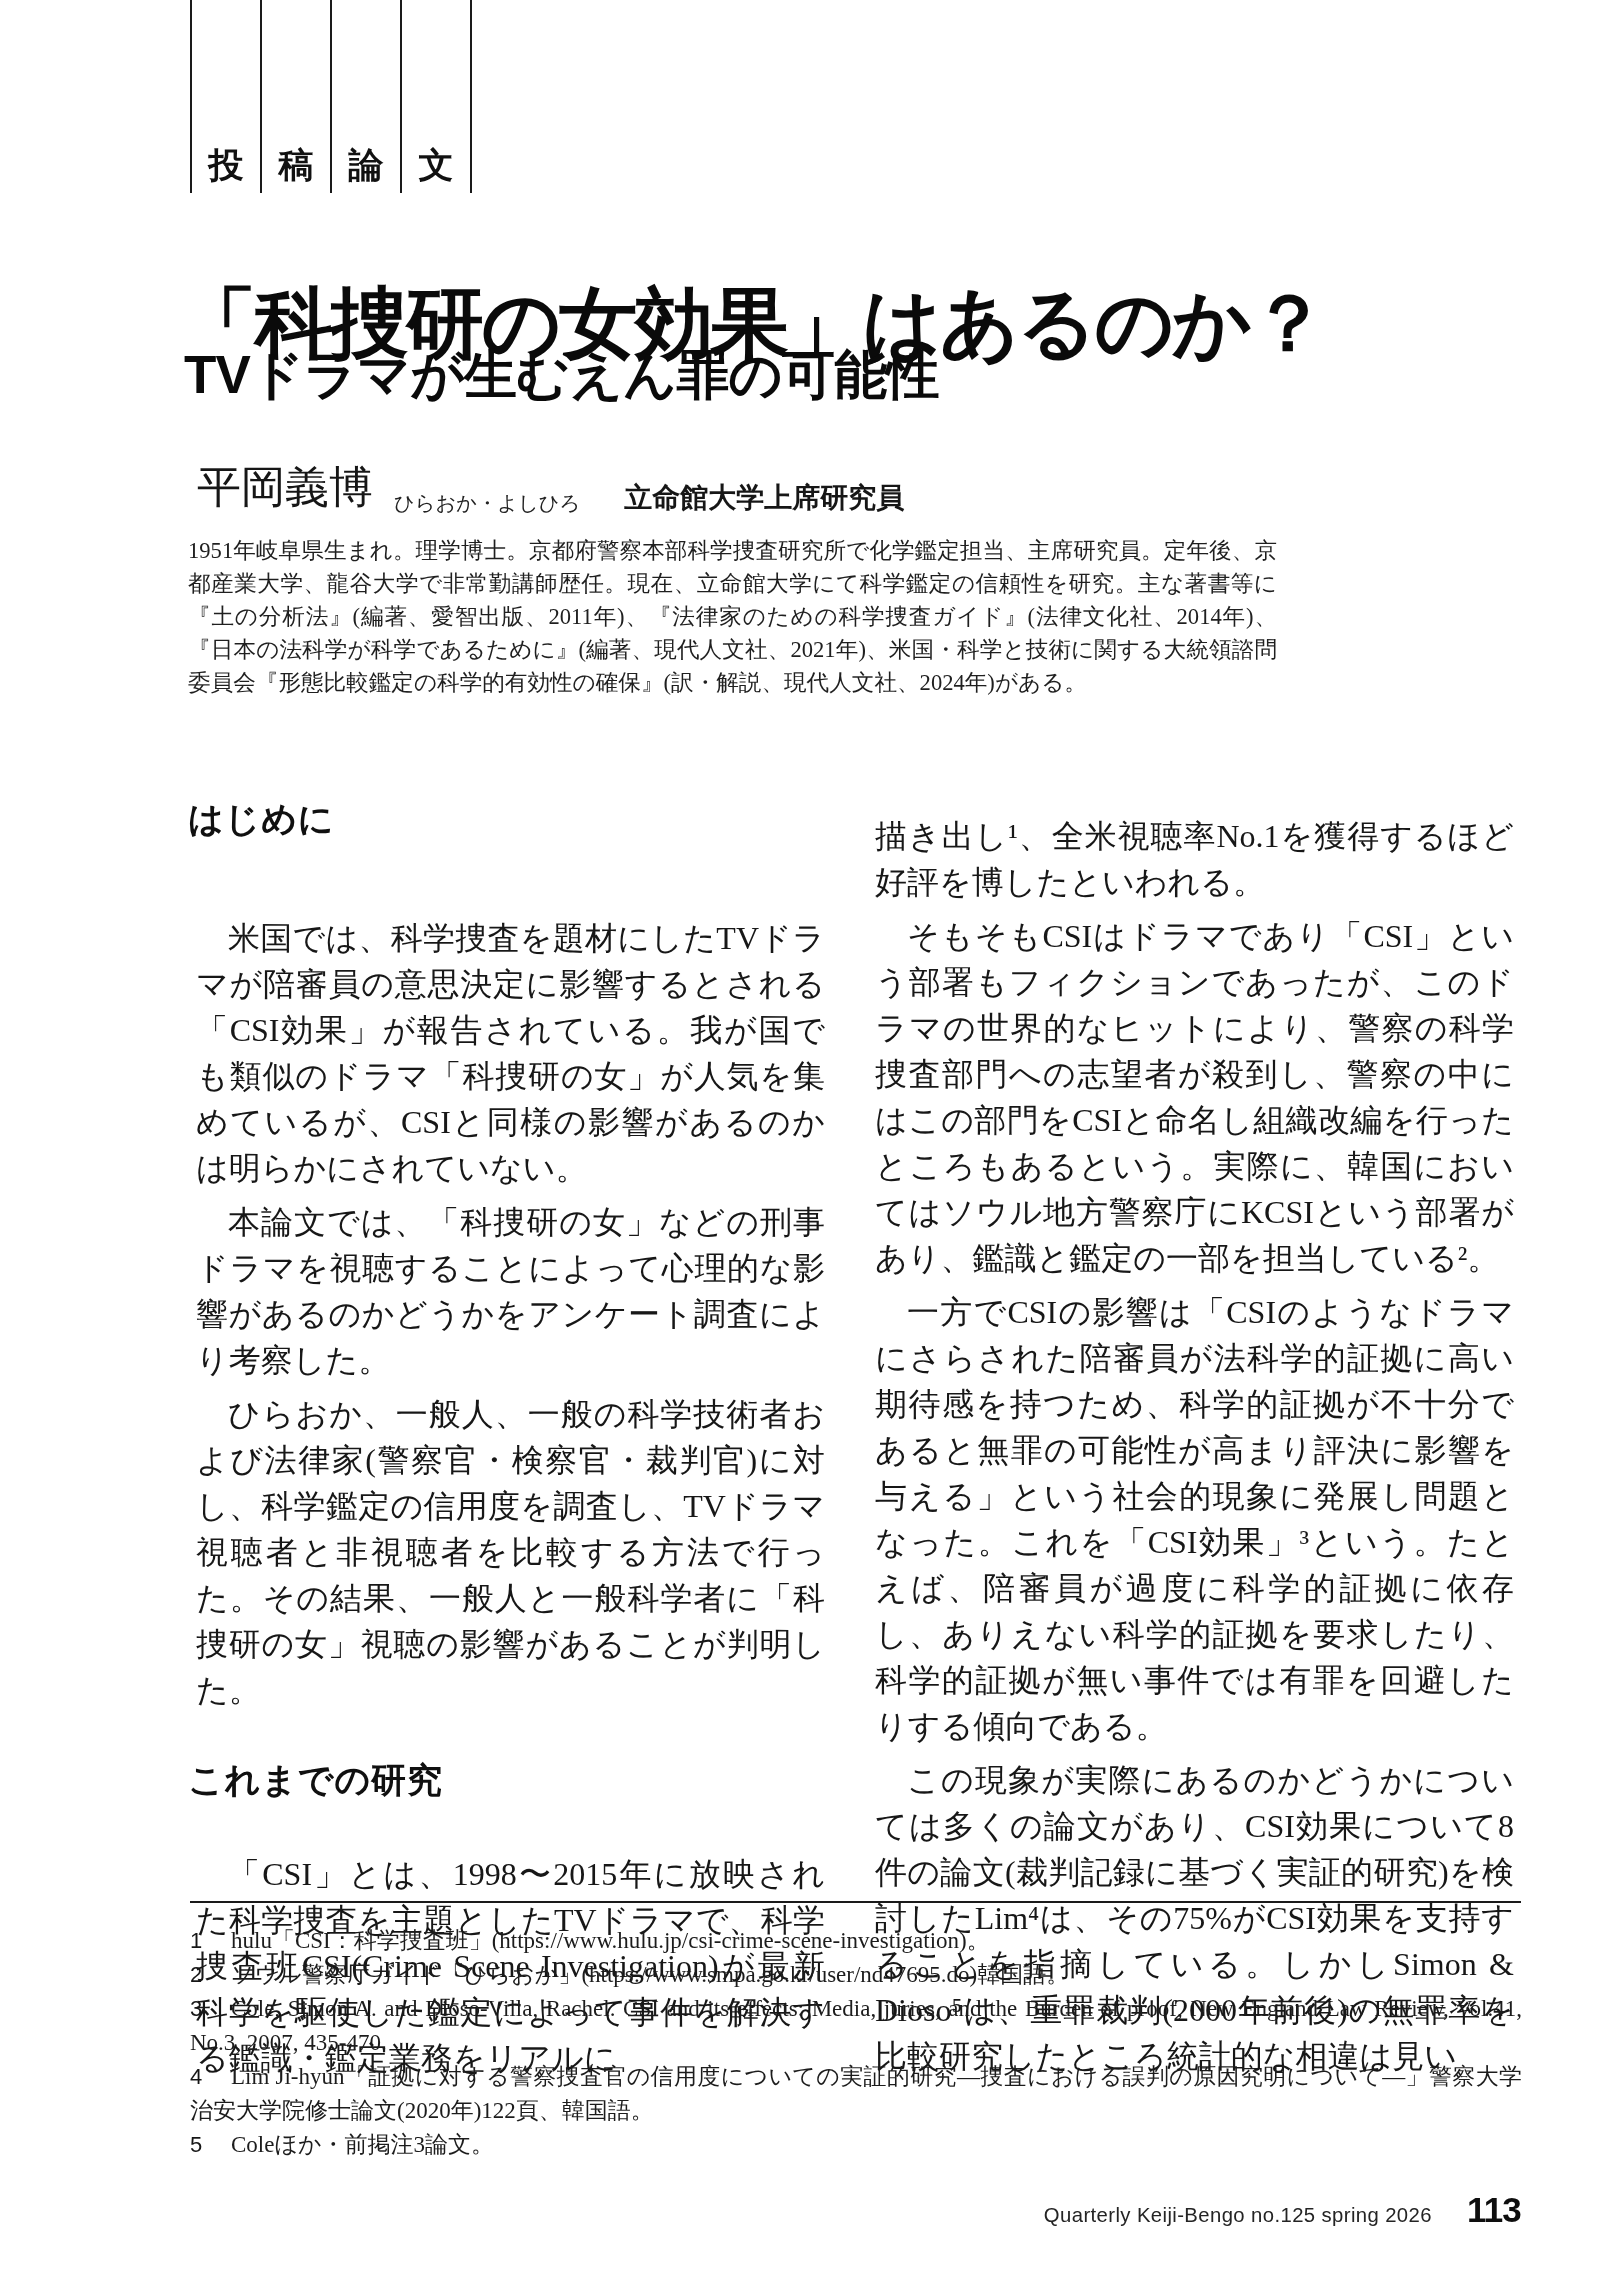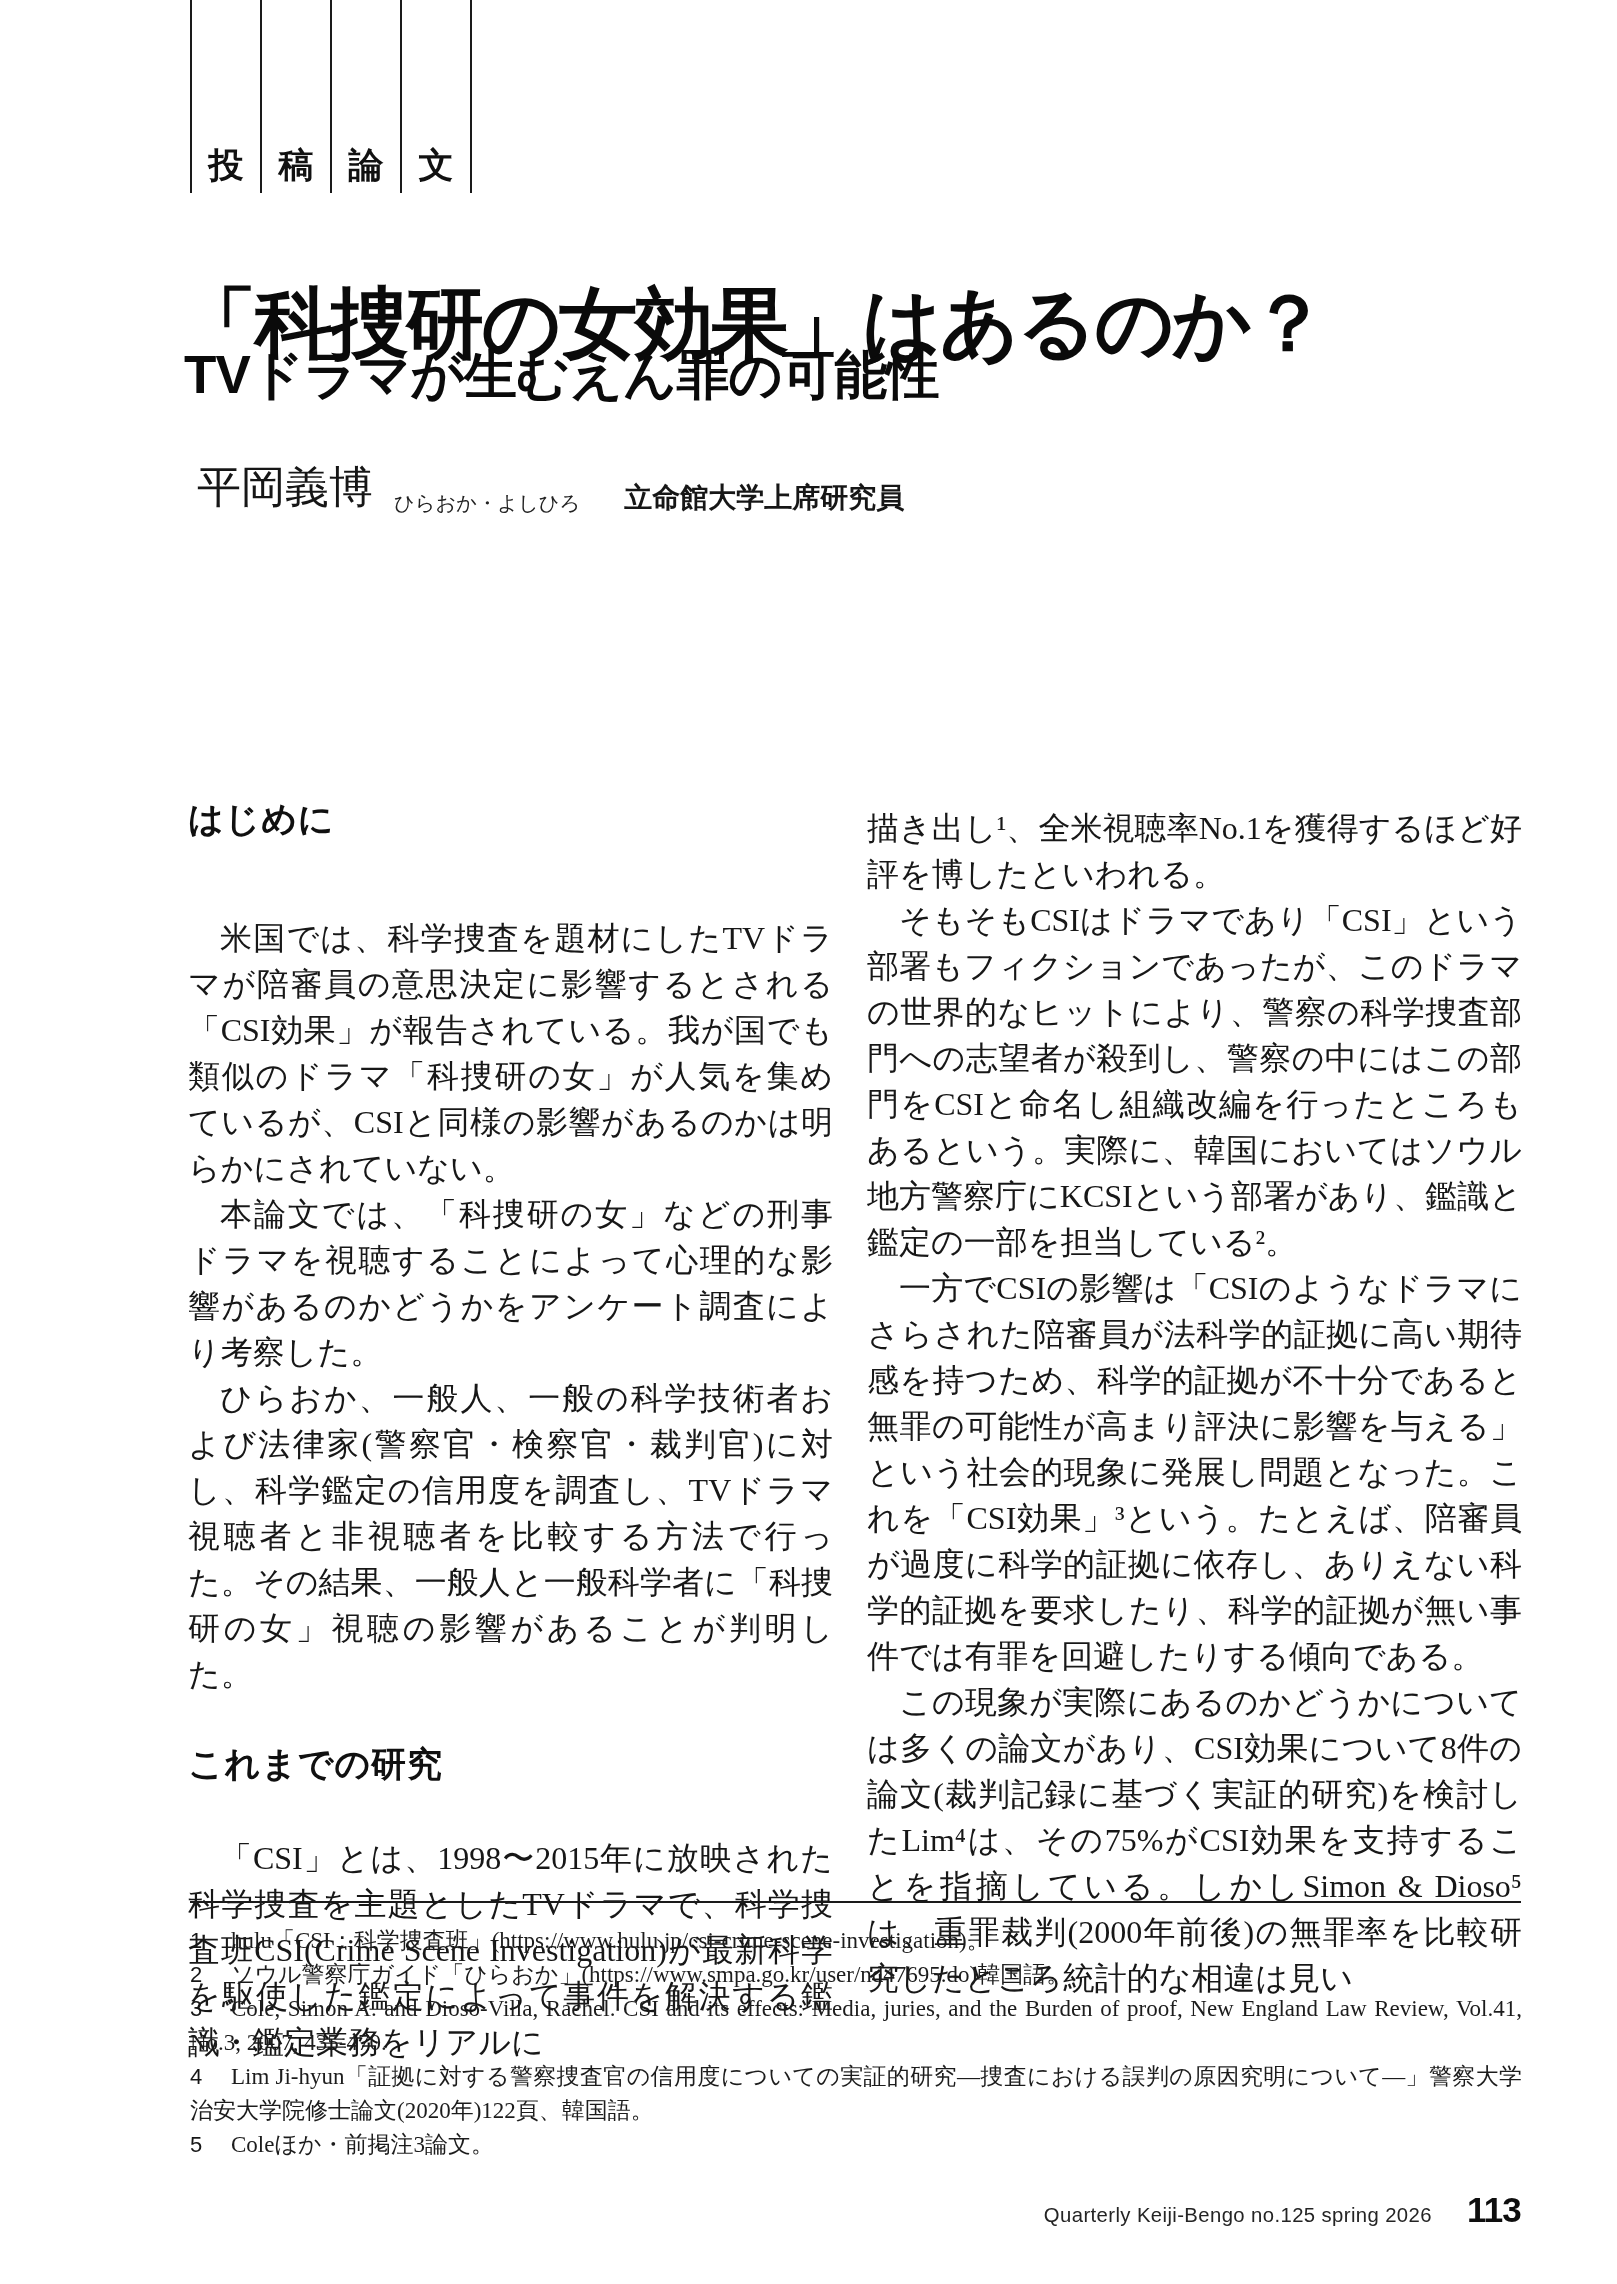--- a/index.html
+++ b/index.html
@@ -59,21 +59,21 @@
   }
   .col-left{width:645px; margin-right:34px;}
   .col-right{width:655px; padding-top:9px;}
   .sec-heading{
     font-family:"Liberation Sans",sans-serif;
     font-weight:bold; font-size:35px; color:#101010;
     margin:0 0 72px 0; letter-spacing:0.8px;
   }
   .sec-heading.second{margin:44px 0 47px 0;}
   p.body{
-    margin:0; font-size:32px; line-height:46px;
+    margin:8px; font-size:32px; line-height:46px;
     text-align:justify; text-indent:1em; color:#171717;
   }
   p.body.no-indent{text-indent:0;}
   
   .rule{
     position:absolute; left:190px; top:1901px;
     width:1331px; height:2.3px; background:#1a1a1a;
   }
   .footnotes{position:absolute; left:190px; top:1924px; width:1332px;}
   .footnote{
@@ -112,20 +112,21 @@
 
   <h1 class="title">「科捜研の女効果」はあるのか？</h1>
   <div class="subtitle">TVドラマが生むえん罪の可能性</div>
 
   <div class="author-row">
     <span class="author-name">平岡義博</span>
     <span class="author-kana">ひらおか・よしひろ</span>
     <span class="author-affil">立命館大学上席研究員</span>
   </div>
 
+  <div class="bio">1951年岐阜県生まれ。理学博士。京都府警察本部科学捜査研究所で化学鑑定担当、主席研究員。定年後、京都産業大学、龍谷大学で非常勤講師歴任。現在、立命館大学にて科学鑑定の信頼性を研究。主な著書等に『土の分析法』(編著、愛智出版、2011年)、『法律家のための科学捜査ガイド』(法律文化社、2014年)、『日本の法科学が科学であるために』(編著、現代人文社、2021年)、米国・科学と技術に関する大統領諮問委員会『形態比較鑑定の科学的有効性の確保』(訳・解説、現代人文社、2024年)がある。</div>
 
   <div class="columns">
     <div class="col-left">
       <h2 class="sec-heading">はじめに</h2>
       <p class="body">米国では、科学捜査を題材にしたTVドラマが陪審員の意思決定に影響するとされる「CSI効果」が報告されている。我が国でも類似のドラマ「科捜研の女」が人気を集めているが、CSIと同様の影響があるのかは明らかにされていない。</p>
       <p class="body">本論文では、「科捜研の女」などの刑事ドラマを視聴することによって心理的な影響があるのかどうかをアンケート調査により考察した。</p>
       <p class="body">ひらおか、一般人、一般の科学技術者および法律家(警察官・検察官・裁判官)に対し、科学鑑定の信用度を調査し、TVドラマ視聴者と非視聴者を比較する方法で行った。その結果、一般人と一般科学者に「科捜研の女」視聴の影響があることが判明した。</p>
       <h2 class="sec-heading second">これまでの研究</h2>
       <p class="body">「CSI」とは、1998〜2015年に放映された科学捜査を主題としたTVドラマで、科学捜査班CSI(Crime Scene Investigation)が最新科学を駆使した鑑定によって事件を解決する鑑識・鑑定業務をリアルに</p>
     </div>

